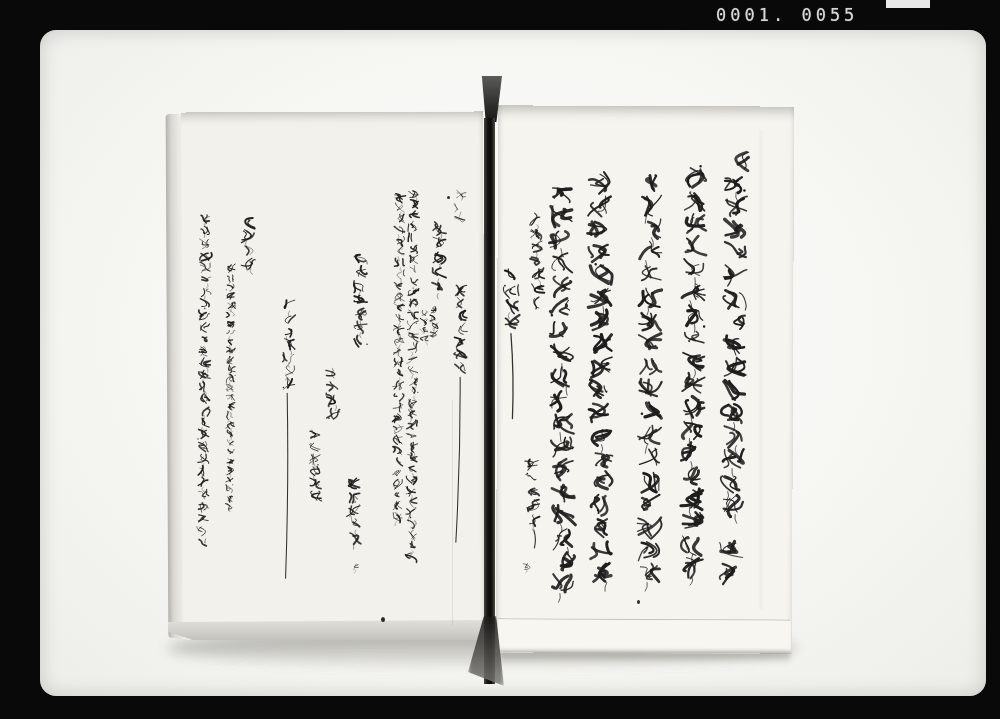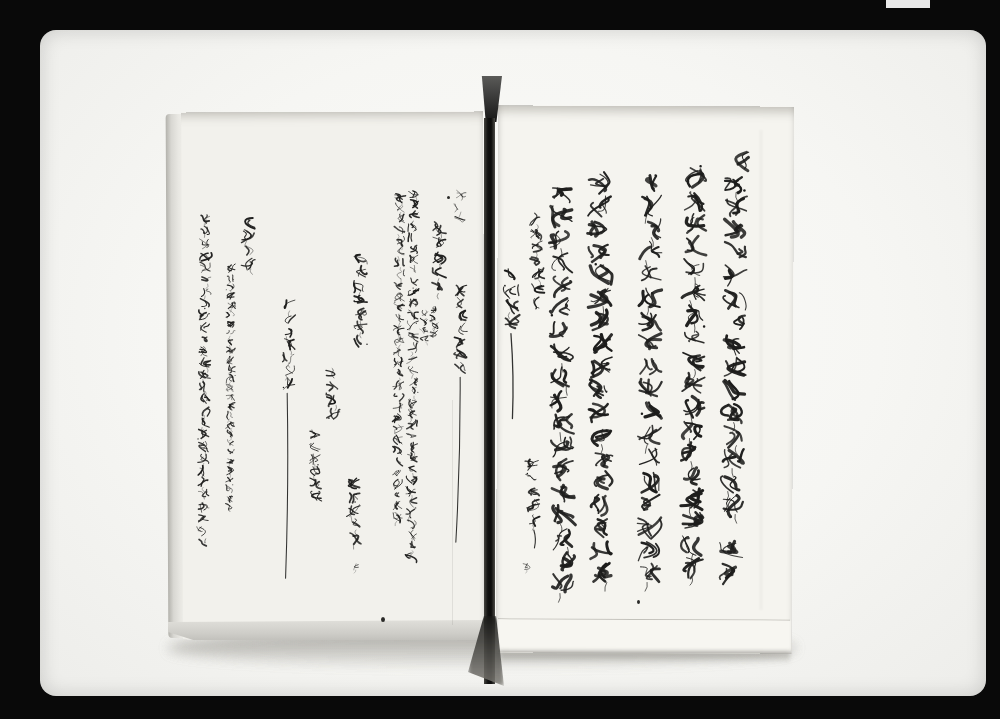--- a/index.html
+++ b/index.html
@@ -54,20 +54,21 @@
   
   .calligraphy-layer{position:absolute;left:0;top:0;width:1000px;height:719px;pointer-events:none;}
   .speck{position:absolute;background:#2a2a28;border-radius:50%;}
 </style>
 </head>
 <body>
 
 <div class="stage">
 
   <div class="film-notch"></div>
+  <div class="film-counter">0001. 0055</div>
 
   <div class="photo">
     <div class="book-shadow" style="position:absolute;left:128px;top:600px;"></div>
   </div>
 
   <div class="book-shadow"></div>
 
   <div class="left-page-edge"></div>
   <div class="left-page"></div>
   <div class="left-page-bottom"></div>

